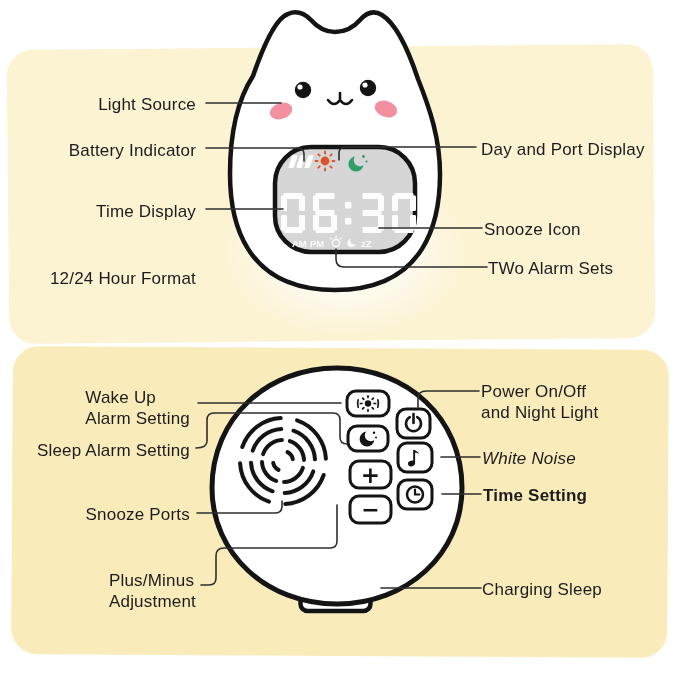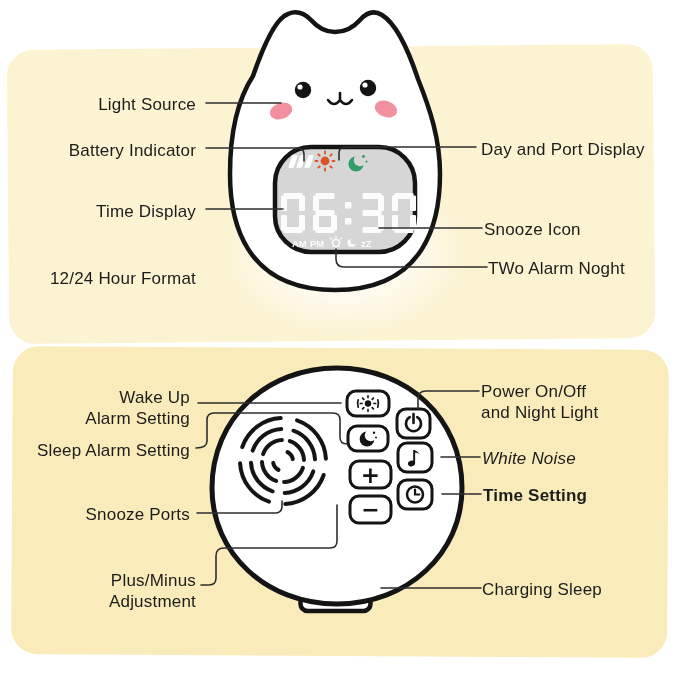--- a/index.html
+++ b/index.html
@@ -5,21 +5,21 @@
   html,body{margin:0;padding:0;background:#fff;}
   #stage{position:relative;width:679px;height:679px;background:#ffffff;overflow:hidden;
          font-family:"Liberation Sans",sans-serif;}
   .panel{position:absolute;border-radius:26px;}
   .panel.top{left:8px;top:47px;width:646px;height:294px;transform:rotate(-0.55deg);}
   .panel.bottom{left:12px;top:348px;width:656px;height:308px;transform:rotate(0.35deg);}
   .glow{position:absolute;left:175px;top:118px;width:340px;height:232px;
         background:radial-gradient(ellipse 50% 50% at 50% 58%,rgba(255,255,255,0.9) 0%,rgba(255,255,255,0.55) 42%,rgba(255,255,255,0) 72%);}
   svg{position:absolute;overflow:visible;}
   .lbl{position:absolute;font-size:17px;line-height:1.25;color:#1c1c1c;white-space:pre-line;letter-spacing:.2px;}
-  .ra{text-align:right;}
+  .ra{text-align:left;}
   .lines path{fill:none;stroke:#2e2e2e;stroke-width:1.6;stroke-linecap:round;stroke-linejoin:round;}
 </style>
 </head>
 <body>
 
 <div id="stage">
 
   <div class="panel top" style="background:#FCF3D3;"></div>
   <div class="panel bottom" style="background:#FAECBA;"></div>
   <div class="glow"></div>
@@ -178,21 +178,21 @@
     <path d="M481 494 H442"></path>
     <path d="M481 588 H381"></path>
   </svg>
 
   <div class="lbl ra" style="right:483px;top:94px;">Light Source</div>
   <div class="lbl ra" style="right:483px;top:140px;">Battery Indicator</div>
   <div class="lbl ra" style="right:483px;top:201px;">Time Display</div>
   <div class="lbl ra" style="right:483px;top:268px;">12/24 Hour Format</div>
   <div class="lbl" style="left:481px;top:139px;">Day and Port Display</div>
   <div class="lbl" style="left:484px;top:219px;">Snooze Icon</div>
-  <div class="lbl" style="left:488px;top:258px;">TWo Alarm Noght</div>
+  <div class="lbl" style="left:488px;top:258px;">TWo Alarm Sets</div>
 
   <div class="lbl ra" style="right:489px;top:387px;">Wake Up
 Alarm Setting</div>
   <div class="lbl ra" style="right:489px;top:440px;">Sleep Alarm Setting</div>
   <div class="lbl ra" style="right:489px;top:504px;">Snooze Ports</div>
   <div class="lbl ra" style="right:483px;top:570px;">Plus/Minus
 Adjustment</div>
   <div class="lbl" style="left:481px;top:381px;">Power On/Off
 and Night Light</div>
   <div class="lbl" style="left:482px;top:448px;font-style:italic;">White Noise</div>

